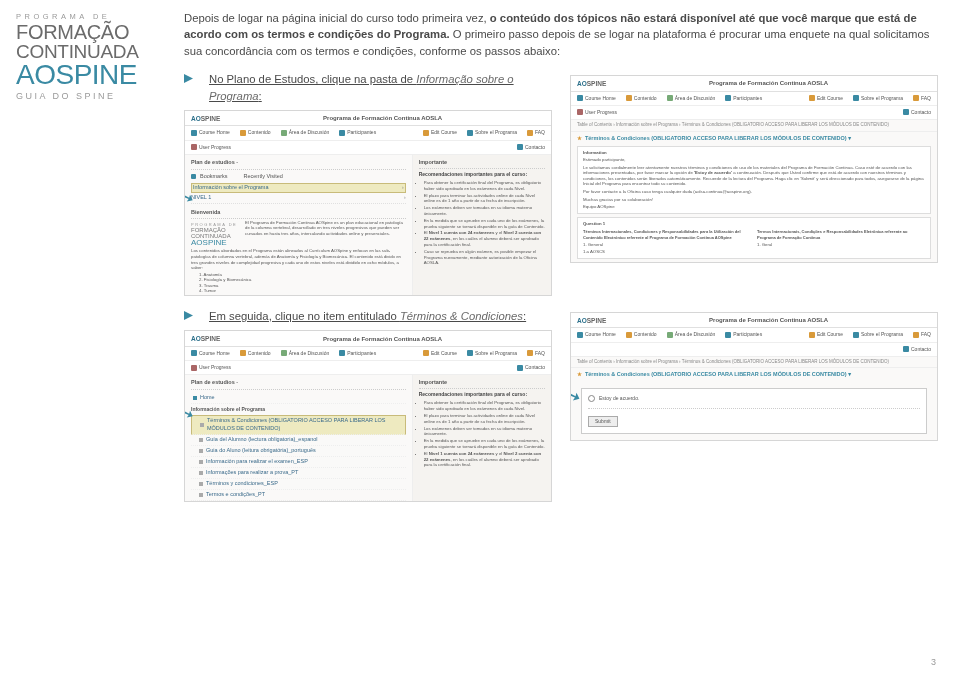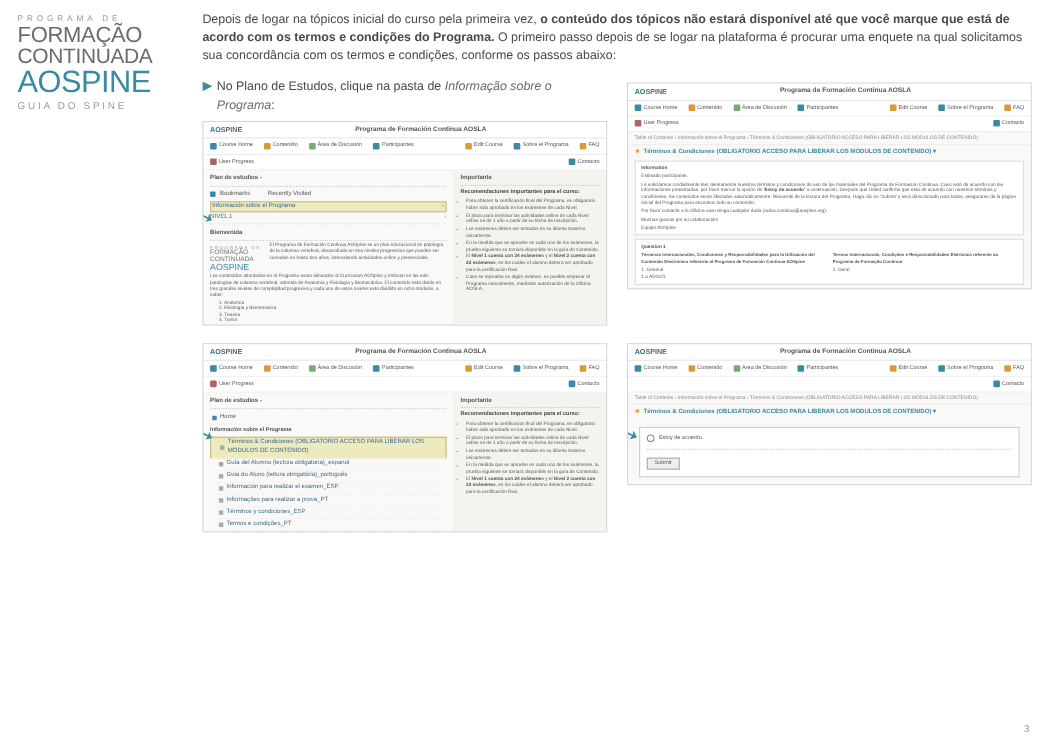--- a/index.html
+++ b/index.html
@@ -62,22 +62,23 @@
   .intro b { font-weight: bold; }
   .em { font-style: italic; color:#6a6a6a;}
   .cols {
     display: flex;
     gap: 18px;
     margin-top: 12px;
   }
   .col { flex: 1; }
   .bullet-row {
     display: flex;
-    gap: 4px;
+    gap: 16px;
     margin-bottom: 6px;
+    text-decoration: underline;
   }
   .tri {
     flex-shrink: 0;
     width: 9px; height: 9px;
     margin-top: 3px;
   }
   .tri svg { display:block; }
   .shot {
     border: 1px solid #d6d6d6;
     background: #faf9f8;
@@ -211,21 +212,21 @@
   <div class="sidebar">
     <div class="prog">PROGRAMA DE</div>
     <div class="formacao">FORMAÇÃO</div>
     <div class="continuada">CONTINUADA</div>
     <div class="aospine">AOSPINE</div>
     <div class="guia">GUIA DO SPINE</div>
   </div>
 
   <div class="main">
     <div class="intro">
-      <span>Depois de logar na tópicos inicial do curso pela primeira vez, </span><b>o conteúdo dos tópicos não estará disponível até que você marque que está de acordo com os termos e condições do Programa.</b><span> O primeiro passo depois de se logar na plataforma é procurar uma enquete na qual solicitamos sua concordância com os termos e condições, conforme os passos abaixo:</span>
+      <span>Depois de logar na página inicial do curso todo primeira vez, </span><b>o conteúdo dos tópicos não estará disponível até que você marque que está de acordo com os termos e condições do Programa.</b><span> O primeiro passo depois de se logar na plataforma é procurar uma enquete na qual solicitamos sua concordância com os termos e condições, conforme os passos abaixo:</span>
     </div>
 
     <div class="cols">
 
       <div class="col">
         <div class="bullet-row">
           <div class="tri">
             <svg viewBox="0 0 10 10">
                 <polygon points="0,0 10,5 0,10" fill="#3a8aa3"></polygon>
               </svg>
@@ -411,20 +412,30 @@
               </div>
             </div>
           </div>
         </div>
       </div>
     </div>
 
     <div class="row2">
 
       <div class="col">
+        <div class="bullet-row">
+          <div class="tri">
+            <svg viewBox="0 0 10 10">
+                <polygon points="0,0 10,5 0,10" fill="#3a8aa3"></polygon>
+              </svg>
+          </div>
+          <div>
+            <span>Em seguida, clique no item entitulado </span><span class="em">Términos &amp; Condiciones</span><span>:</span>
+          </div>
+        </div>
 
         <div class="shot bot-shot" style="height:172px;">
           <div class="shot-header">
             <span class="logo"><span>AO</span><span class="sp">SPINE</span></span>
             <span class="title">Programa de Formación Continua AOSLA</span>
           </div>
           <div class="shot-nav">
             <span>
                 <i class="nav-icon"></i>
                 <span>Course Home</span>

